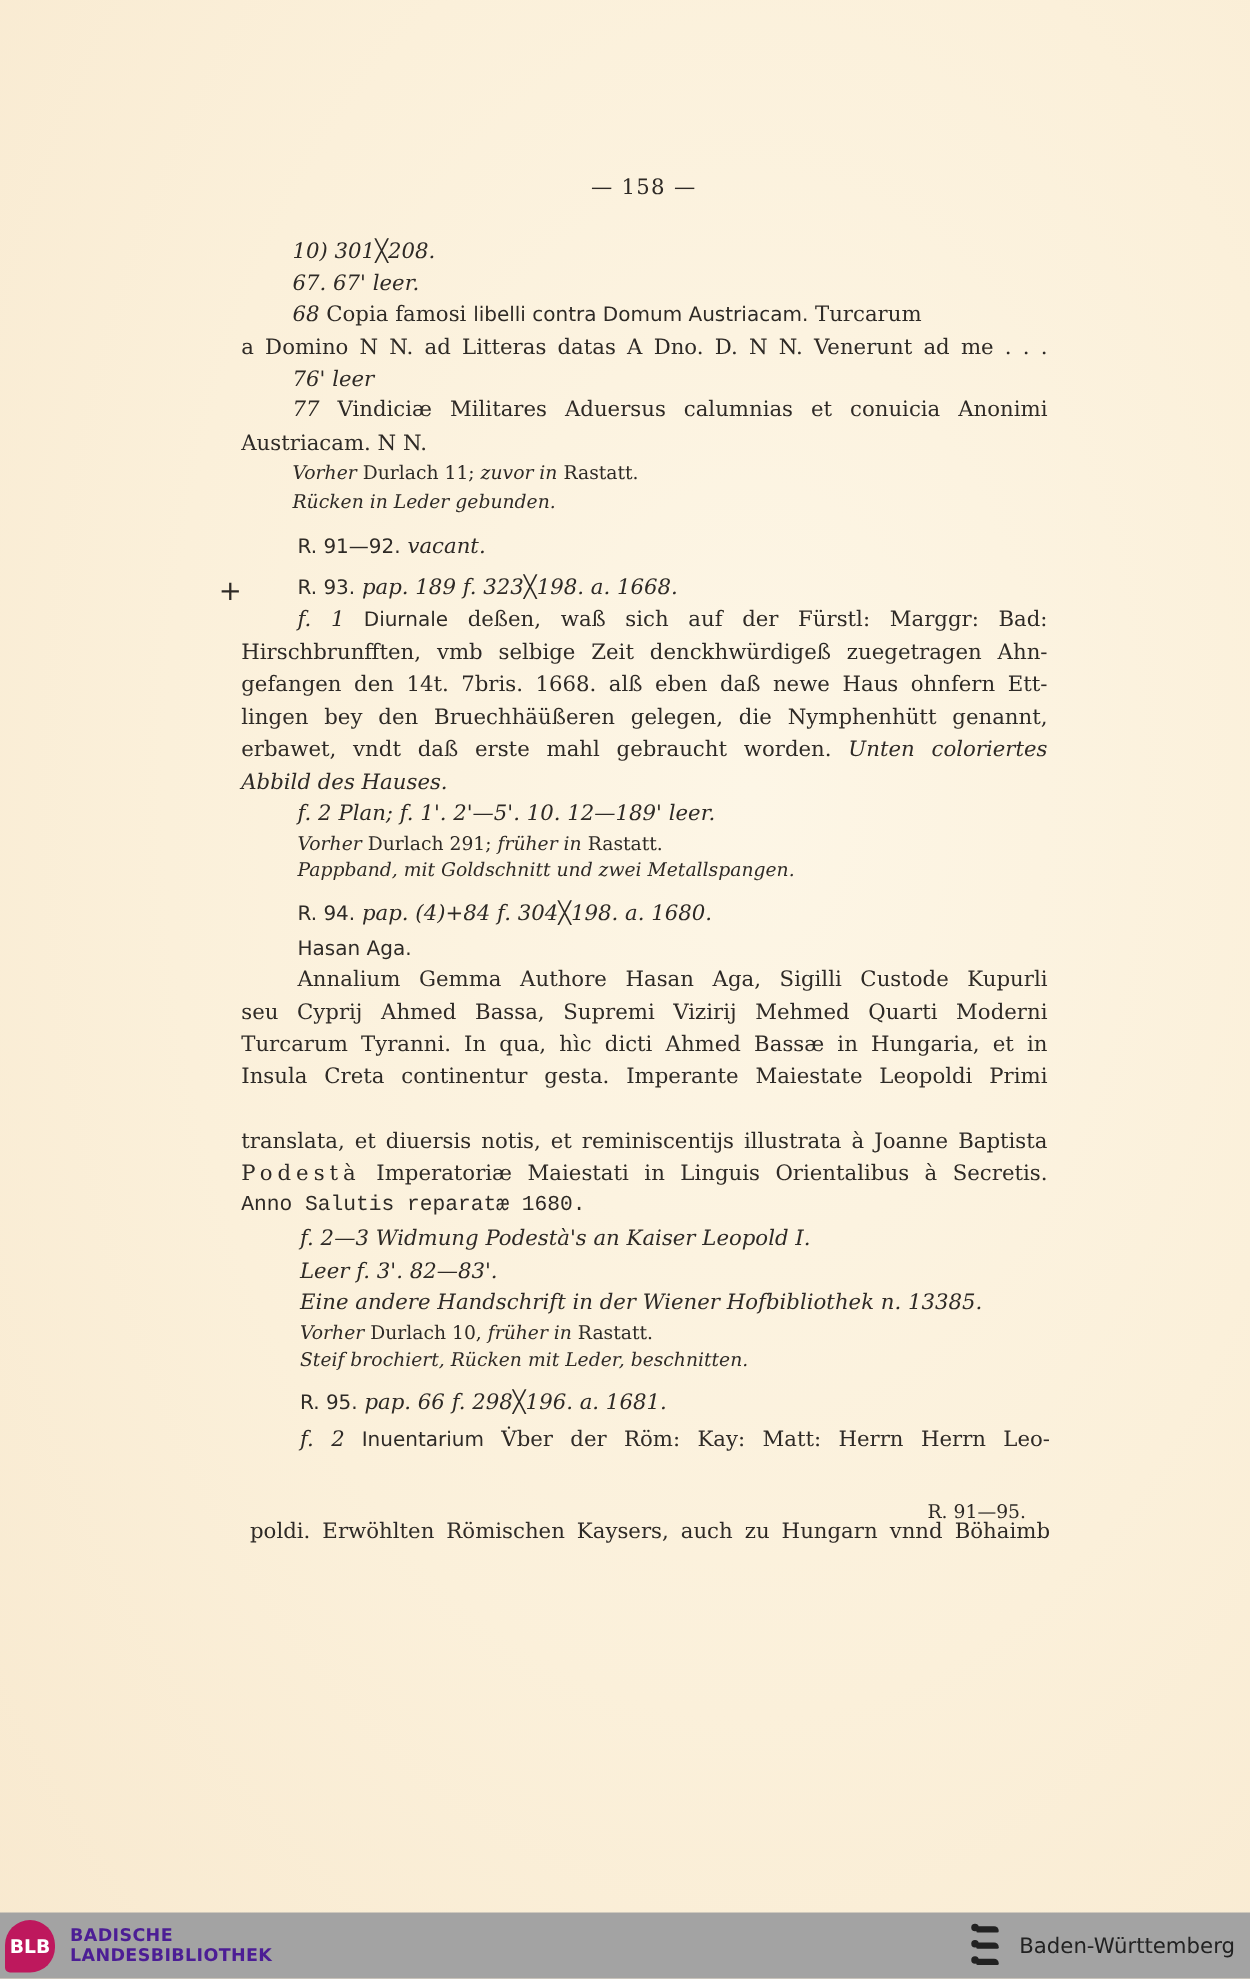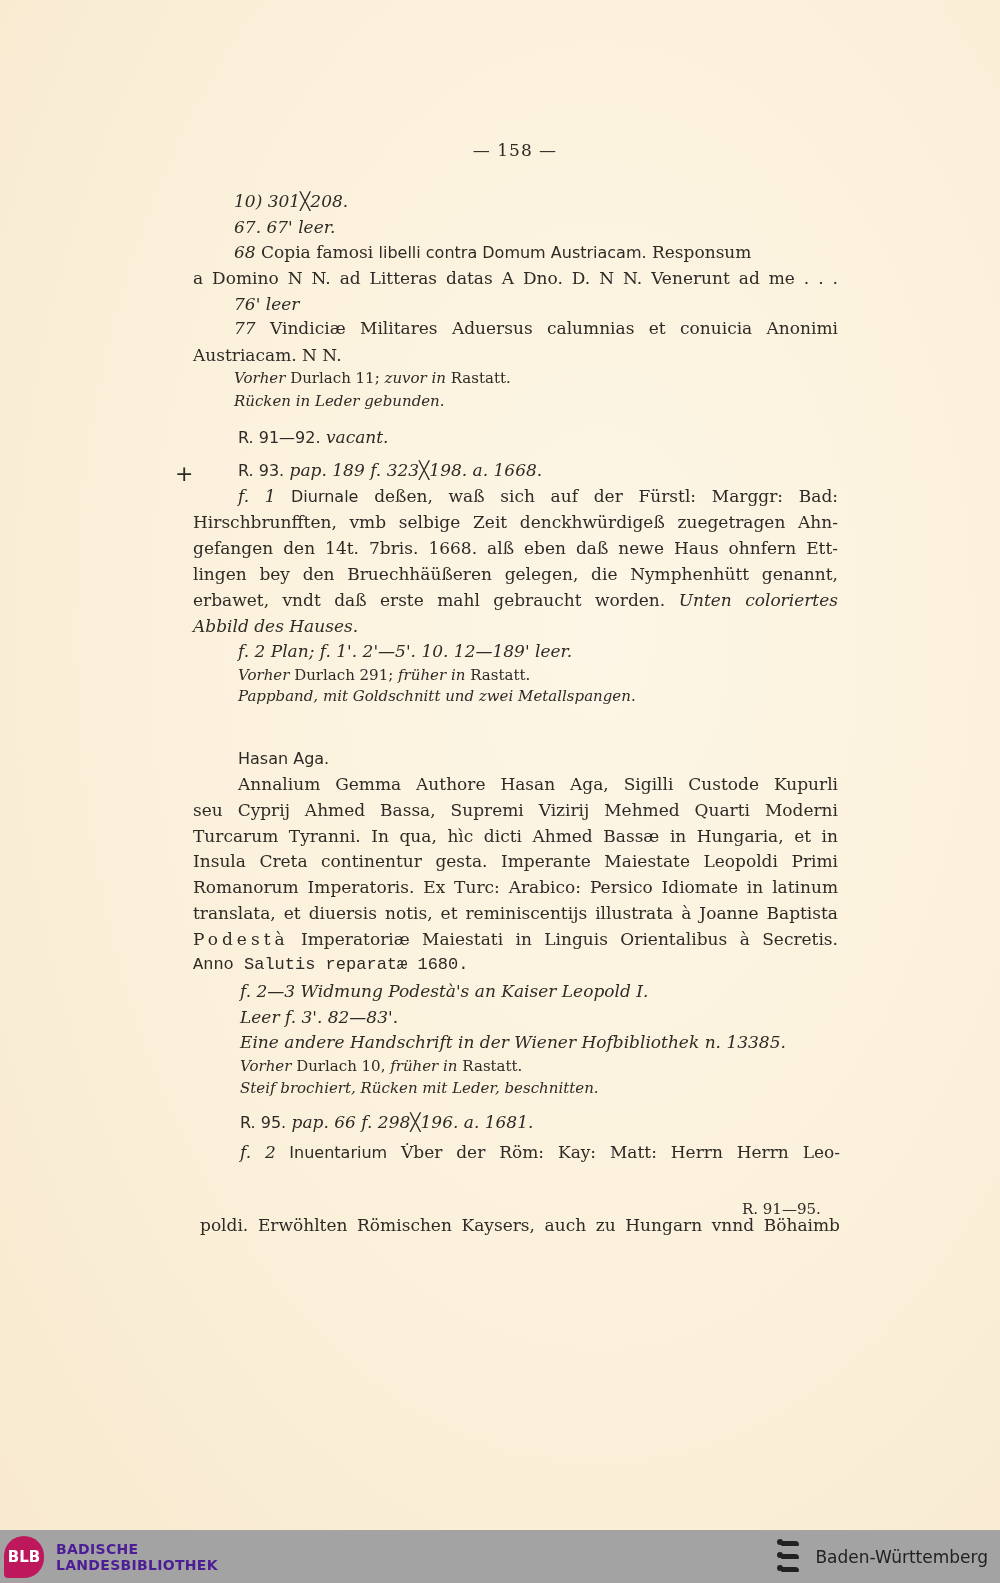--- a/index.html
+++ b/index.html
@@ -41,21 +41,21 @@
   </style>
 </head>
 <body>
 
 <div class="page">
   <div class="pagenum">— 158 —</div>
 
   <div class="line it" style="left:234px;top:190px;">10) 301╳208.</div>
   <div class="line it" style="left:234px;top:216px;">67. 67' leer.</div>
   <div class="line" style="left:234px;top:241px;width:604px;">
-    <span class="it">68</span><span> Copia famosi </span><span class="sans">libelli contra Domum Austriacam.</span><span> Responsum</span>
+    <span class="it">68</span><span> Copia famosi </span><span class="sans">libelli contra Domum Austriacam.</span><span> Turcarum</span>
   </div>
   <div class="line just" style="left:193px;top:267px;width:645px;">a Domino N N. ad Litteras datas A Dno. D. N N. Venerunt ad me . . .</div>
   <div class="line it" style="left:234px;top:293px;">76' leer</div>
   <div class="line just" style="left:234px;top:317px;width:604px;">
     <span class="it">77</span><span> Vindiciæ Militares Aduersus calumnias et conuicia Anonimi</span>
   </div>
   <div class="line" style="left:193px;top:344px;">Austriacam. N N.</div>
   <div class="line sm" style="left:234px;top:367px;">
     <span class="it">Vorher</span><span> Durlach 11; </span><span class="it">zuvor in</span><span> Rastatt.</span>
   </div>
@@ -78,26 +78,28 @@
   <div class="line just" style="left:193px;top:589px;width:645px;">
     <span>erbawet, vndt daß erste mahl gebraucht worden. </span><span class="it">Unten coloriertes</span>
   </div>
   <div class="line it" style="left:193px;top:615px;">Abbild des Hauses.</div>
   <div class="line it" style="left:238px;top:640px;">f. 2 Plan; f. 1'. 2'—5'. 10. 12—189' leer.</div>
   <div class="line sm" style="left:238px;top:664px;">
     <span class="it">Vorher</span><span> Durlach 291; </span><span class="it">früher in</span><span> Rastatt.</span>
   </div>
   <div class="line sm it" style="left:238px;top:685px;">Pappband, mit Goldschnitt und zwei Metallspangen.</div>
 
+  <div class="line" style="left:238px;top:720px;">
+    <span class="sans">R. 94.</span><span class="it"> pap. (4)+84  f. 304╳198.   a. 1680.</span>
+  </div>
   <div class="line sans" style="left:238px;top:748px;">Hasan Aga.</div>
   <div class="line just" style="left:238px;top:773px;width:600px;">Annalium Gemma Authore Hasan Aga, Sigilli Custode Kupurli</div>
   <div class="line just" style="left:193px;top:799px;width:645px;">seu Cyprij Ahmed Bassa, Supremi Vizirij Mehmed Quarti Moderni</div>
   <div class="line just" style="left:193px;top:825px;width:645px;">Turcarum Tyranni.  In qua, hìc dicti Ahmed Bassæ in Hungaria, et in</div>
   <div class="line just" style="left:193px;top:850px;width:645px;">Insula Creta continentur gesta.  Imperante Maiestate Leopoldi Primi</div>
-  <div class="line just" style="left:193px;top:876px;width:645px;">Romanorum Imperatoris. Ex Turc: Arabico: Persico Idiomate in latinum</div>
   <div class="line just" style="left:193px;top:902px;width:645px;">translata, et diuersis notis, et reminiscentijs illustrata à Joanne Baptista</div>
   <div class="line just" style="left:193px;top:928px;width:645px;">
     <span class="spaced">Podestà</span><span> Imperatoriæ Maiestati in Linguis Orientalibus à Secretis.</span>
   </div>
   <div class="line" style="left:193px;top:954px;font-family:Liberation Mono, monospace;">Anno Salutis reparatæ 1680.</div>
   <div class="line it" style="left:240px;top:980px;">f. 2—3 Widmung Podestà's an Kaiser Leopold I.</div>
   <div class="line it" style="left:240px;top:1006px;">Leer f. 3'. 82—83'.</div>
   <div class="line it" style="left:240px;top:1031px;">Eine andere Handschrift in der Wiener Hofbibliothek n. 13385.</div>
   <div class="line sm" style="left:240px;top:1055px;">
     <span class="it">Vorher</span><span> Durlach 10, </span><span class="it">früher in</span><span> Rastatt.</span>

